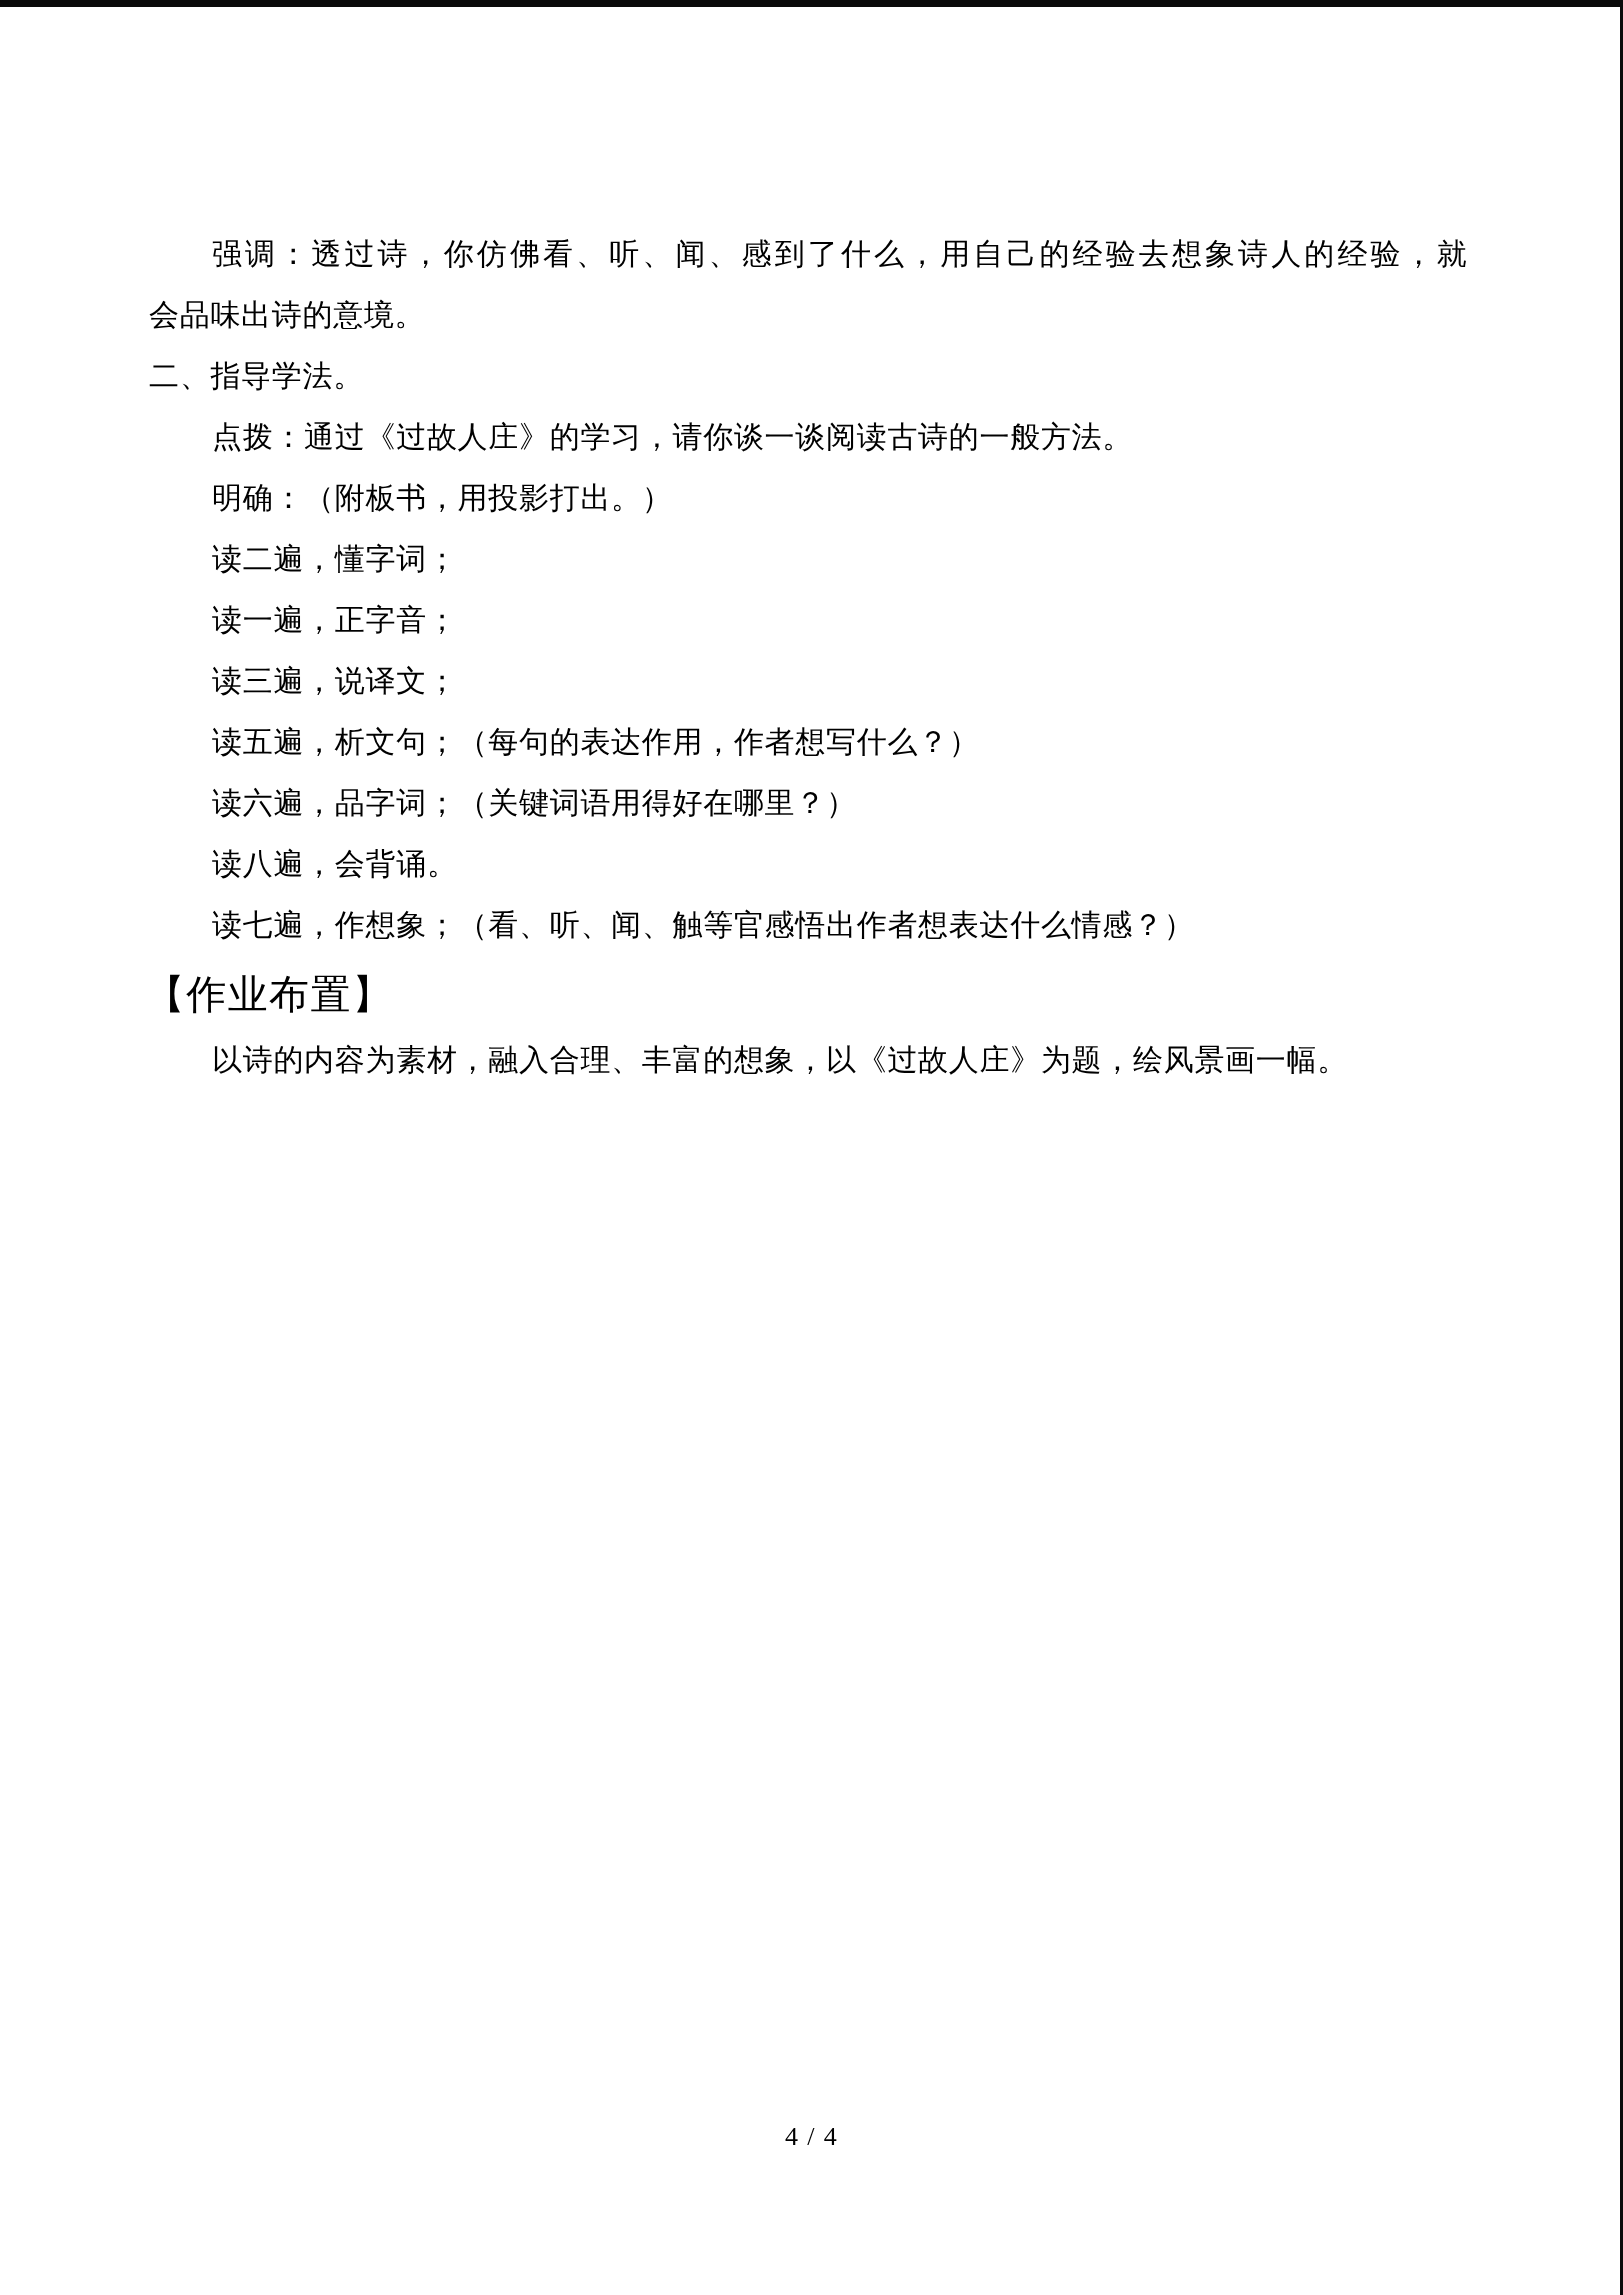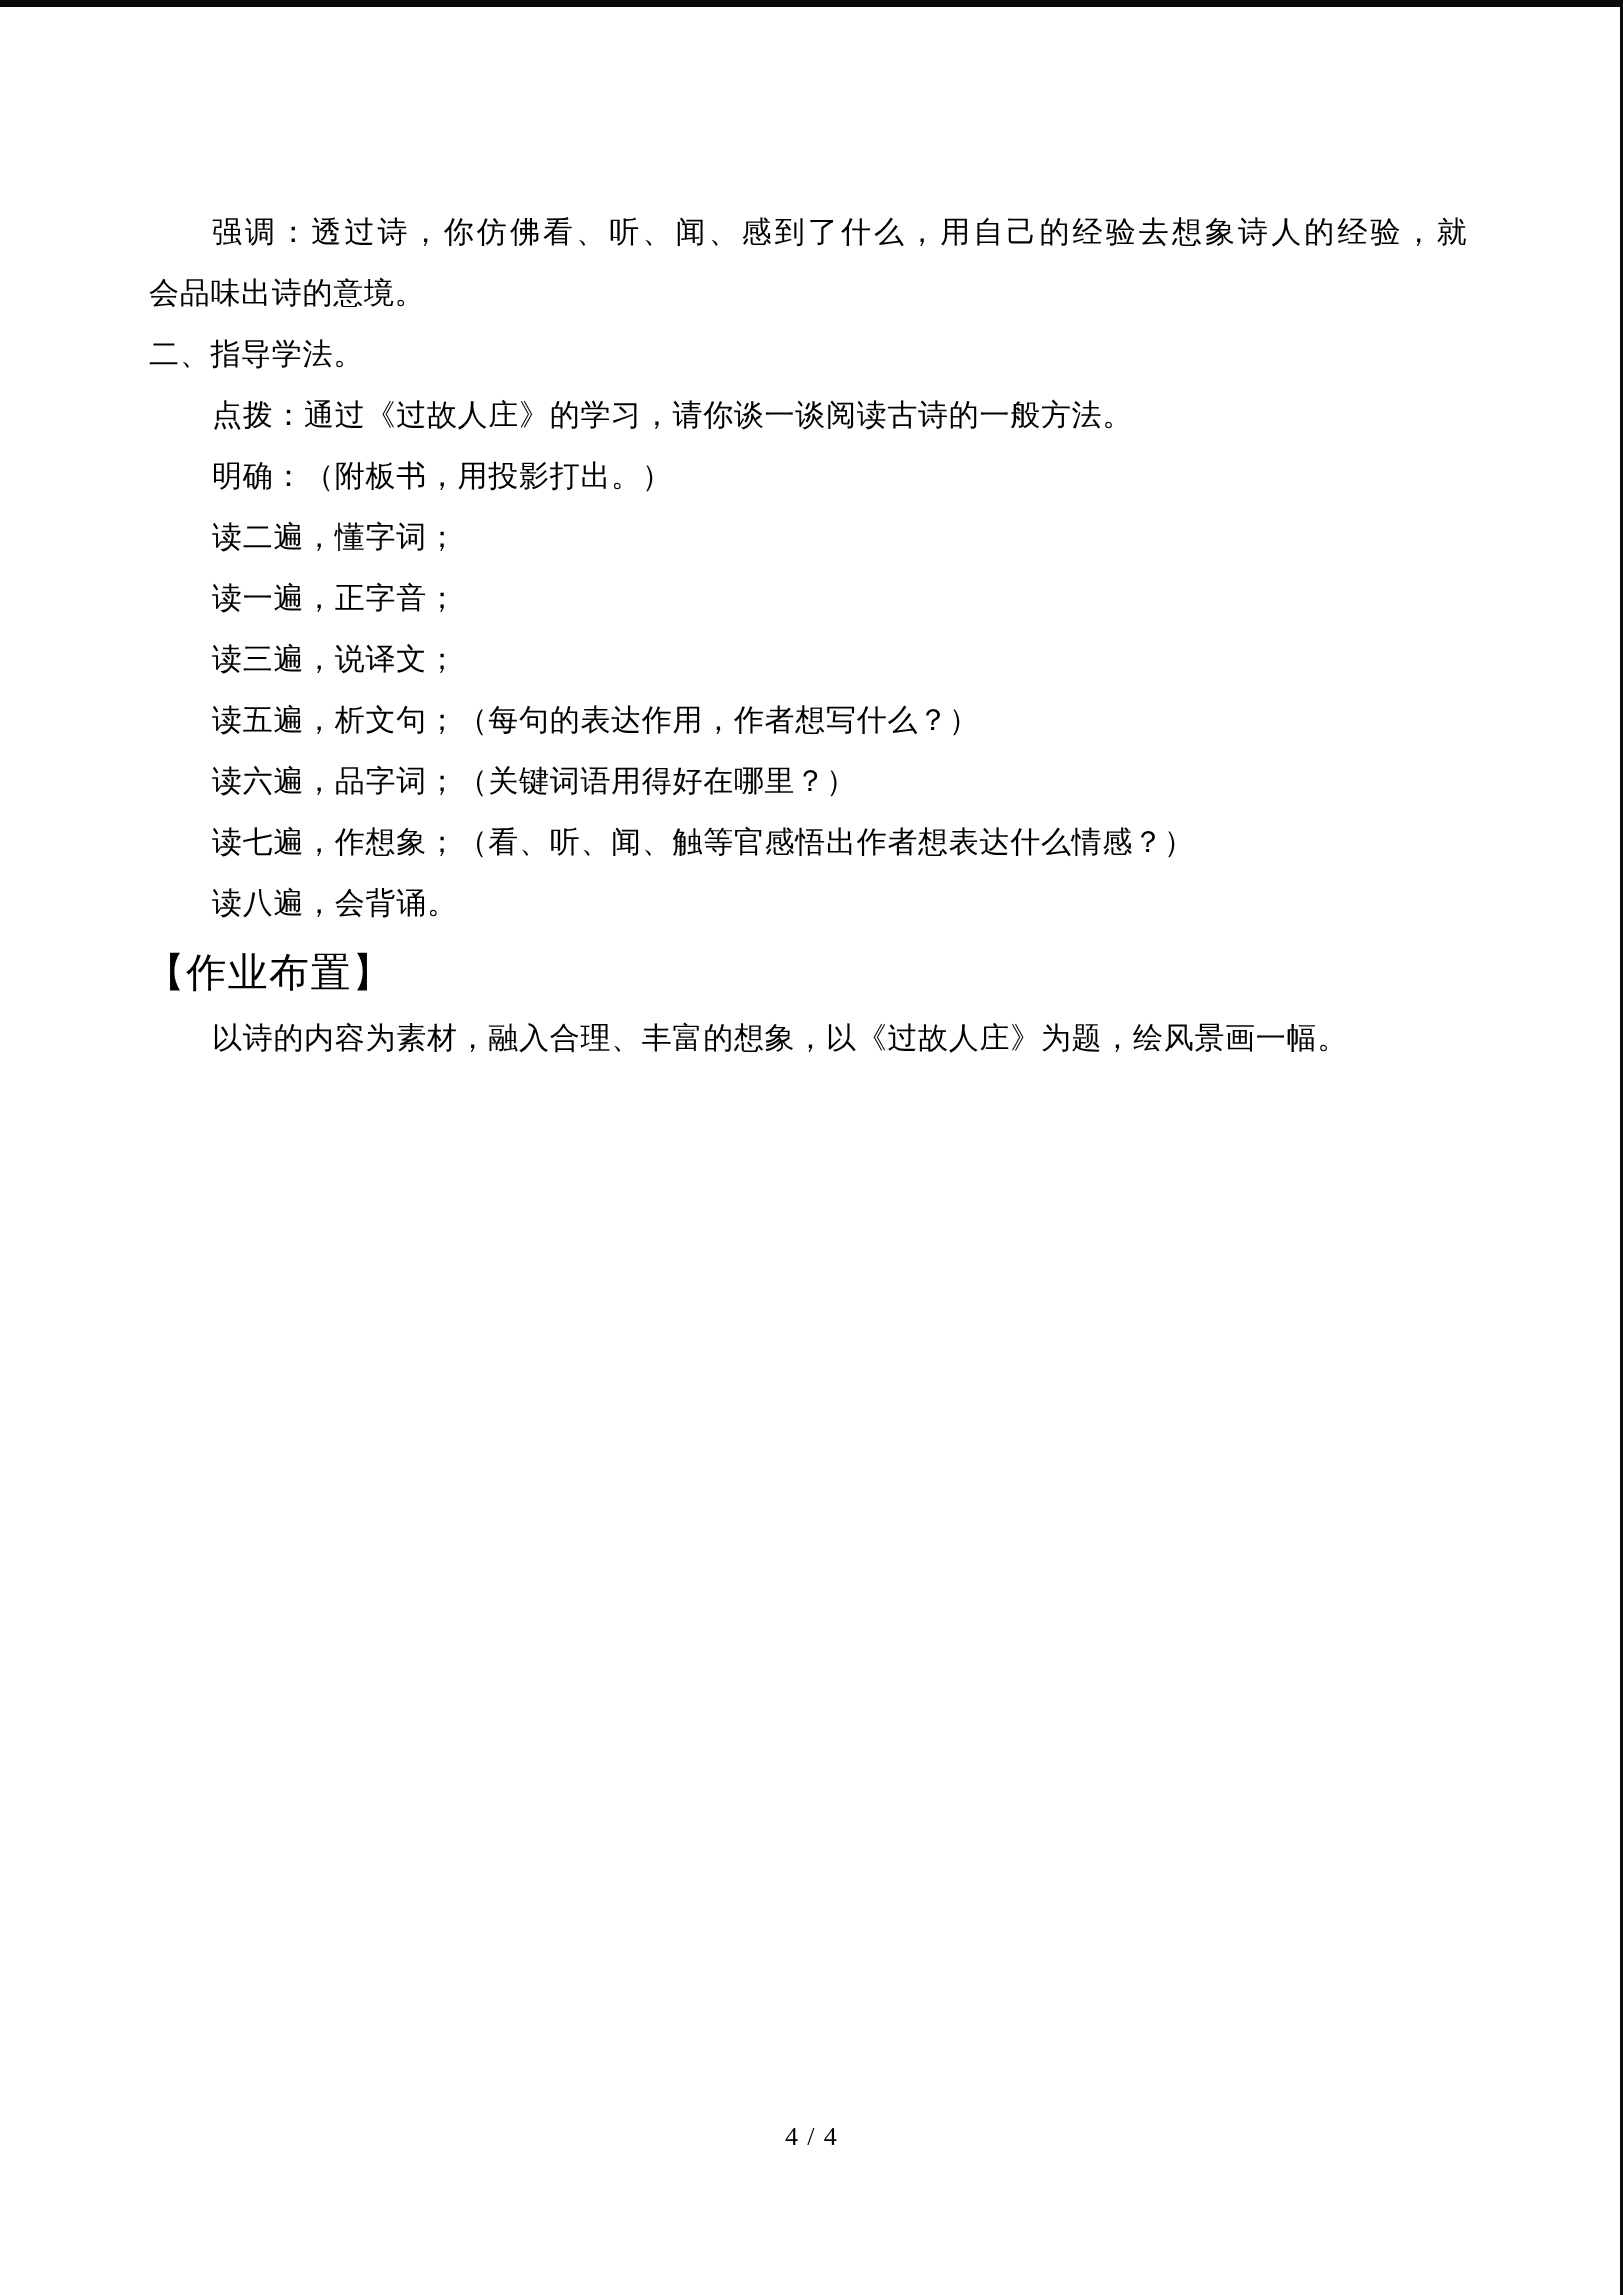--- a/index.html
+++ b/index.html
@@ -16,21 +16,21 @@
     width:100%; height:6.8px;
     background:#0a0a0a;
   }
   .edge-right {
     position:absolute; top:0; right:0;
     width:3.4px; height:100%;
     background:#0a0a0a;
   }
   .content {
     position:absolute;
-    left:149px; top:201px;
+    left:149px; top:223px;
     width:1328px;
   }
   .line {
     margin:0; padding:0;
     font-size:30px;
     line-height:61px;
     letter-spacing:0.7px;
     white-space:nowrap;
   }
   .indent { text-indent:63px; }
@@ -64,22 +64,22 @@
     <p class="line indent stretch">强调：透过诗，你仿佛看、听、闻、感到了什么，用自己的经验去想象诗人的经验，就</p>
     <p class="line">会品味出诗的意境。</p>
     <p class="line">二、指导学法。</p>
     <p class="line indent">点拨：通过《过故人庄》的学习，请你谈一谈阅读古诗的一般方法。</p>
     <p class="line indent">明确：（附板书，用投影打出。）</p>
     <p class="line indent">读二遍，懂字词；</p>
     <p class="line indent">读一遍，正字音；</p>
     <p class="line indent">读三遍，说译文；</p>
     <p class="line indent">读五遍，析文句；（每句的表达作用，作者想写什么？）</p>
     <p class="line indent">读六遍，品字词；（关键词语用得好在哪里？）</p>
+    <p class="line indent">读八遍，会背诵。</p>
     <p class="line indent">读七遍，作想象；（看、听、闻、触等官感悟出作者想表达什么情感？）</p>
-    <p class="line indent">读八遍，会背诵。</p>
 
     <h2 class="heading">【作业布置】</h2>
 
     <p class="line indent">以诗的内容为素材，融入合理、丰富的想象，以《过故人庄》为题，绘风景画一幅。</p>
   </div>
 
   <div class="footer">4 / 4</div>
 </div>
 
 

